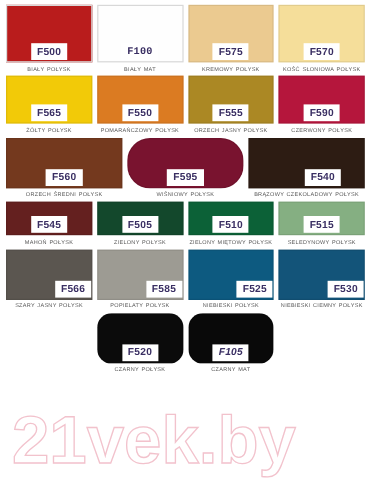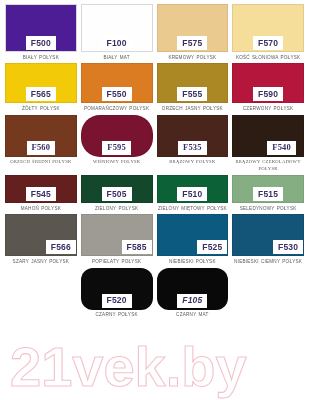--- a/index.html
+++ b/index.html
@@ -84,21 +84,21 @@
   
   .row-1 .chip { height: 48px; }
   .row-2 .chip { height: 40px; }
   .row-3 .chip { height: 42px; }
   .row-4 .chip { height: 28px; }
   .row-5 .chip { height: 42px; padding-left: 40px; }
   .row-6 .chip { height: 42px; border-radius: 12px; }
 
   .row-1 { margin-bottom: 2px; }
   .row-2 { margin-bottom: 2px; }
-  .row-3 { margin-bottom: 2px; font-family: Liberation Serif, serif; }
+  .row-3 { margin-bottom: 2px; }
   .row-4 { margin-bottom: 2px; }
   .row-5 { margin-bottom: 2px; }
 
   
   #watermark {
     position: absolute;
     left: 0;
     top: 336px;
     width: 309px;
     height: 64px;
@@ -120,27 +120,27 @@
     opacity: 0.85;
   }
 </style>
 </head>
 <body>
 
 <div id="palette-sheet">
 
 <div class="swatch-row row-1">
       <div class="swatch-cell">
-        <div class="chip light-chip" style="background: #4c1d95; text-align: center;">
+        <div class="chip light-chip" style="background: #b91c1c; text-align: center;">
           <span class="code-badge">F500</span>
         </div>
         <div class="chip-name">BIAŁY POŁYSK</div>
       </div>
       <div class="swatch-cell">
-        <div class="chip light-chip" style="background: rgb(254, 254, 254);">
+        <div class="chip light-chip" style="background: rgb(254, 254, 254); font-family: Liberation Mono, monospace;">
           <span class="code-badge">F100</span>
         </div>
         <div class="chip-name">BIAŁY MAT</div>
       </div>
       <div class="swatch-cell">
         <div class="chip" style="background: rgb(235, 202, 144);">
           <span class="code-badge">F575</span>
         </div>
         <div class="chip-name">KREMOWY POŁYSK</div>
       </div>
@@ -182,26 +182,20 @@
         <div class="chip" style="background: rgb(116, 57, 30);">
           <span class="code-badge">F560</span>
         </div>
         <div class="chip-name">ORZECH ŚREDNI POŁYSK</div>
       </div>
       <div class="swatch-cell">
         <div class="chip" style="background: rgb(121, 19, 47); border-radius: 19px;">
           <span class="code-badge">F595</span>
         </div>
         <div class="chip-name">WIŚNIOWY POŁYSK</div>
-      </div>
-      <div class="swatch-cell">
-        <div class="chip" style="background: rgb(74, 37, 28);">
-          <span class="code-badge">F535</span>
-        </div>
-        <div class="chip-name">BRĄZOWY POŁYSK</div>
       </div>
       <div class="swatch-cell">
         <div class="chip" style="background: rgb(45, 28, 19); padding-left: 27px;">
           <span class="code-badge">F540</span>
         </div>
         <div class="chip-name">BRĄZOWY CZEKOLADOWY POŁYSK</div>
       </div>
     </div>
     <div class="swatch-row row-4">
       <div class="swatch-cell">

